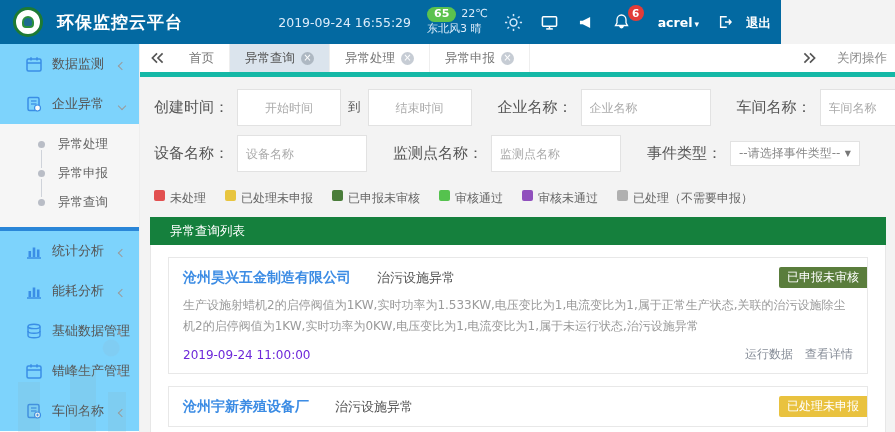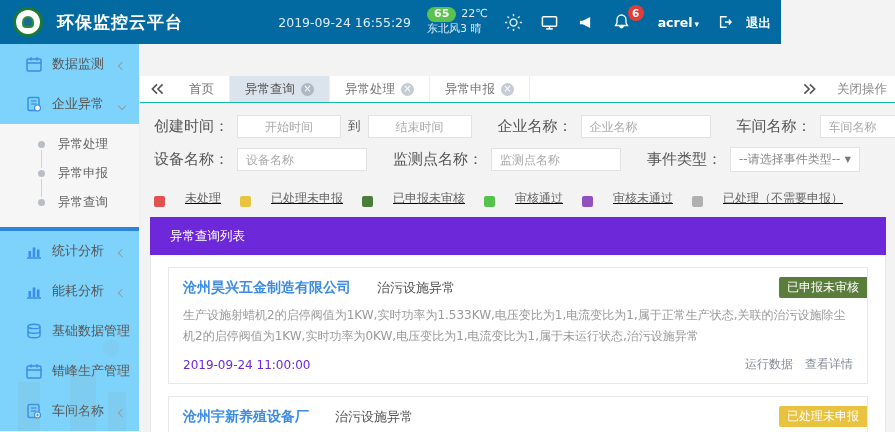--- a/index.html
+++ b/index.html
@@ -59,64 +59,64 @@
     background:
       radial-gradient(circle at 80% 30%, #9ab 8px, transparent 9px),
       linear-gradient(#8aa 0 0) 18px 70px/22px 50px no-repeat,
       linear-gradient(#8aa 0 0) 70px 55px/26px 65px no-repeat,
       linear-gradient(#8aa 0 0) 108px 80px/18px 40px no-repeat;
     pointer-events:none; }
 
   
   .main { position:absolute; top:44px; left:140px; width:755px; bottom:0; background:#f3f3f3; }
 
-  .tabbar { height:27px; background:#fff; border-bottom:1px solid #14b8a6; display:flex;
-    align-items:stretch;margin-top:32px; }
+  .tabbar { height:33px; background:#fff; border-bottom:5px solid #14b8a6; display:flex;
+    align-items:stretch; }
   .tab-scroll { width:34px; display:flex; align-items:center; justify-content:center;
     cursor:pointer; color:#666; }
   .tab { display:flex; align-items:center; gap:6px; padding:0 15px; font-size:12.5px;
     color:#777; cursor:pointer; border-right:1px solid #eee; }
   .tab.active { background:#dbe4ed; color:#555; }
   .tab-close { width:13px; height:13px; border-radius:50%; background:#c6ccd4; color:#fff;
     font-size:10px; line-height:12px; text-align:center; }
   .tab.active .tab-close { background:#aeb8c2; }
   .tabbar-right { margin-left:auto; display:flex; align-items:center; gap:11px;
     padding-left:8px; overflow:hidden; }
   .close-ops { font-size:12.5px; color:#888; white-space:nowrap; cursor:pointer; width:58px; }
 
   
   .filters { padding:12px 0 0 14px; }
   .frow { display:flex; align-items:center; margin-bottom:9px; }
   .flabel { font-size:15px; color:#555; white-space:nowrap; }
-  .finput { height:23px; border:1px solid #e2e2e2; background:#fff; font-size:12px;
+  .finput { height:37px; border:1px solid #e2e2e2; background:#fff; font-size:12px;
     color:#555; padding:0 8px; outline:none;
     font-family:"DejaVu Sans","Liberation Sans",sans-serif; }
   .finput::placeholder { color:#aaa; }
   .center-ph::placeholder { text-align:center; }
   .w-time { width:104px; }
   .w-std { width:130px; }
   .to { font-size:12.5px; color:#555; margin:0 7px; }
   .fselect { width:130px; height:25px; border:1px solid #e2e2e2; background:#fff;
     font-size:12px; color:#888; display:flex; align-items:center; padding:0 8px;
     cursor:pointer; justify-content:space-between; }
   .fselect .sel-caret { font-size:8px; color:#777; }
   .search-btn { height:27px; background:#29a87e; color:#fff; border:none; border-radius:3px;
     font-size:12.5px; display:flex; align-items:center; gap:5px; padding:0 13px;
     cursor:pointer; margin-left:25px;
     font-family:"DejaVu Sans","Liberation Sans",sans-serif; }
 
   
   .legend { display:flex; align-items:center; gap:19px; padding:9px 0 10px 14px; }
-  .legend-item { display:flex; align-items:flex-end; gap:20px;text-decoration:underline; }
+  .legend-item { display:flex; align-items:flex-start; gap:5px; }
   .swatch { width:11px; height:11px; border-radius:2px; }
   .legend-label { font-size:12px; color:#666; }
 
   
   .panel { margin:0 9px 0 10px; }
-  .panel-head { background:#6d28d9; height:38px; display:flex; align-items:center;
+  .panel-head { background:#15803d; height:28px; display:flex; align-items:center;
     padding-left:20px; color:#fff; font-size:12.5px; }
   .panel-body { background:#fff; border:1px solid #e7e7e7; border-top:none;
     min-height:160px; padding:12px 17px; }
 
   .card { border:1px solid #e8e8e8; background:#fff; position:relative;
     padding:11px 14px 10px 14px; margin-bottom:12px; }
   .card-title { display:flex; align-items:center; gap:26px; }
   .company { color:#3c8ce4; font-size:14px; font-weight:bold; cursor:pointer; }
   .event { color:#555; font-size:13px; }
   .desc { margin-top:8px; font-size:12px; color:#9a9a9a; line-height:1.75; padding-right:6px; }

